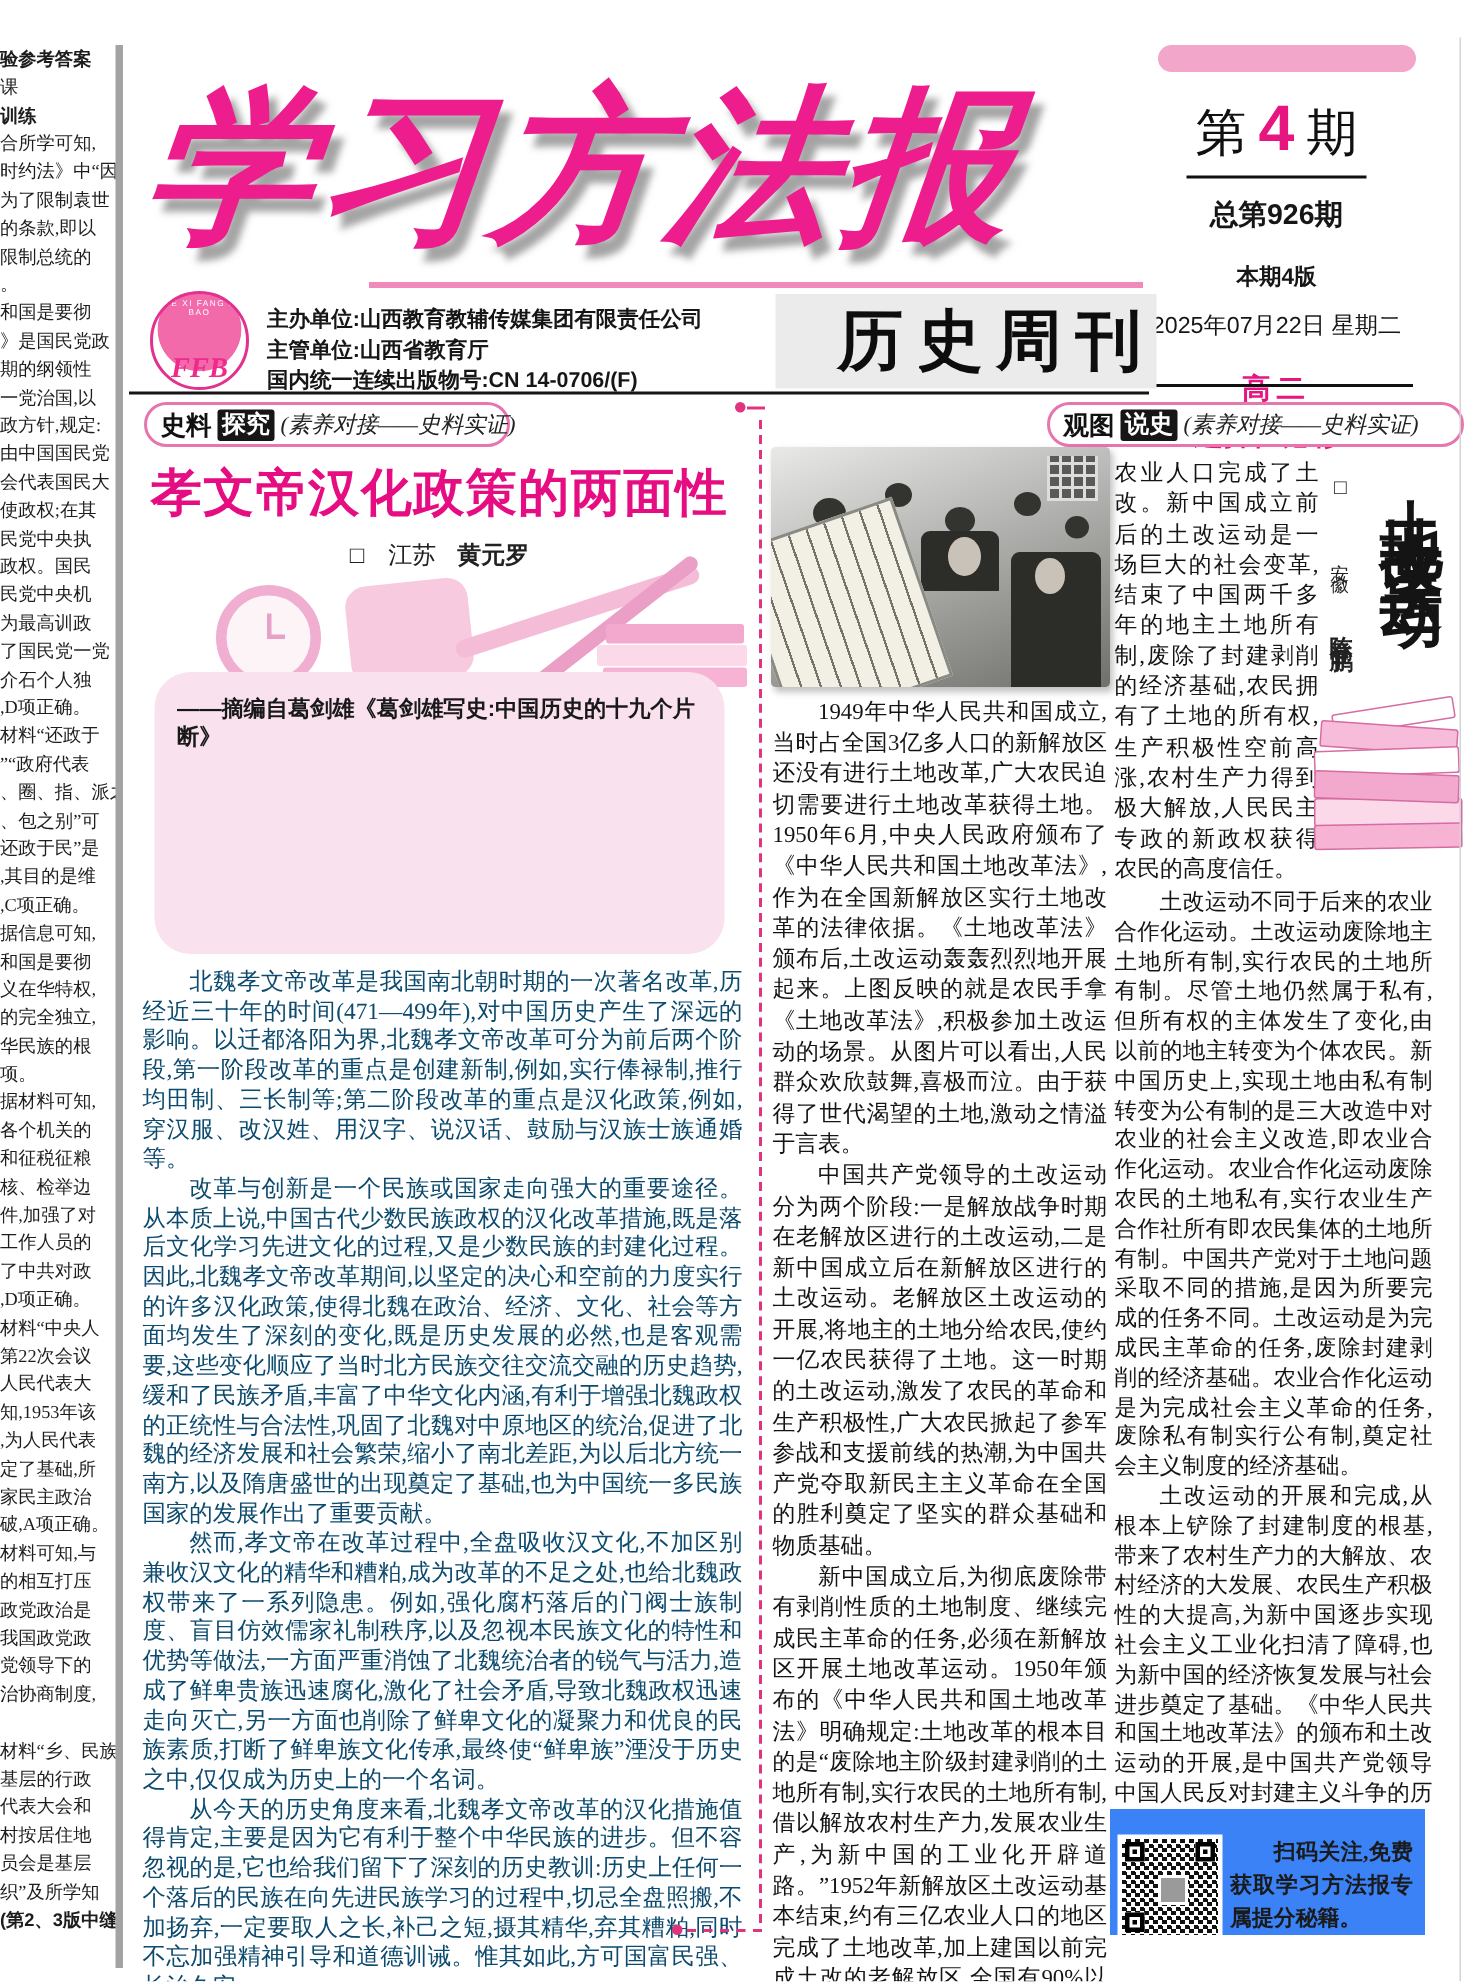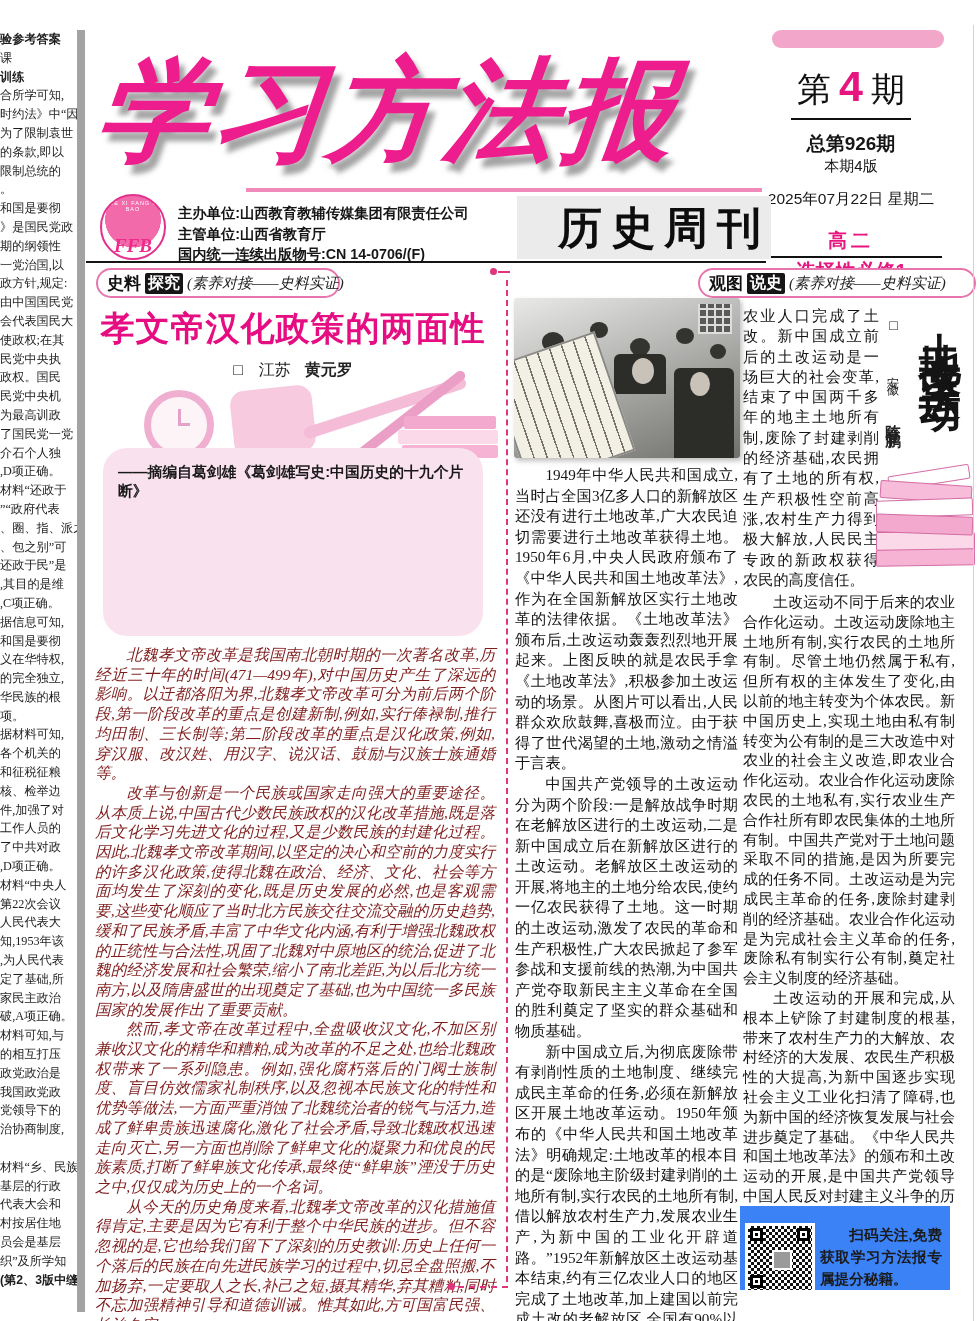--- a/index.html
+++ b/index.html
@@ -2,36 +2,36 @@
 <html><head>
 <meta charset="utf-8">
 <style>
   html,body{margin:0;padding:0;background:#fff;}
   #root{position:relative;width:980px;height:1321px;background:#fff;overflow:hidden;
         font-family:"Liberation Serif","DejaVu Serif",serif;color:#161616;}
   .abs{position:absolute;}
   .sans{font-family:"Liberation Sans","DejaVu Sans",sans-serif;}
 
   
-  .side-strip{left:0;top:30px;width:74px;height:1282px;border-right:8px solid #a3a3a3;
+  .side-strip{left:0;top:30px;width:74px;height:1282px;border-right:5px solid #a3a3a3;
               padding-right:3px;overflow:hidden;}
   .side-strip div{font-size:12.2px;line-height:18.8px;min-height:18.8px;white-space:nowrap;color:#1d1d1d;}
   .side-strip div:nth-child(1),.side-strip div:nth-child(3),.side-strip div:last-child{
       font-weight:bold;font-family:"Liberation Sans","DejaVu Sans",sans-serif;}
 
   
   .mast-title{left:98px;top:36px;width:690px;font-size:112px;font-weight:bold;font-style:italic;
               color:#ee1d8d;white-space:nowrap;letter-spacing:4px;transform:skewX(-6deg);
               text-shadow:7px 9px 5px rgba(90,90,90,.55);}
   .pill{left:772px;top:30px;width:172px;height:18px;background:#f2a6c9;border-radius:10px;}
   .issue-box{left:760px;top:62px;width:182px;text-align:center;}
   .issue-no{font-size:34px;color:#101010;border-bottom:2px solid #101010;padding:0 6px 5px;display:inline-block;}
   .issue-no .num{color:#e6157f;font-size:43px;font-weight:bold;padding:0 8px;}
   .total-issue{font-size:19px;font-weight:bold;margin-top:11px;}
-  .pages-note{font-size:15px;font-weight:normal;margin-top:0;}
+  .pages-note{font-size:15px;font-weight:bold;margin-top:19px;}
   .date-line{font-size:15.5px;margin-top:13px;white-space:nowrap;}
   .grade{font-size:19px;font-weight:bold;color:#e6157f;margin-top:18px;letter-spacing:4px;}
   .module{font-size:20px;font-weight:bold;color:#e6157f;margin-top:4px;}
   .line-under-right{left:762px;top:256px;width:180px;height:2px;background:#111;}
   .pink-line{left:246px;top:188px;width:516px;height:4px;background:#ef8abb;}
   .black-line{left:86px;top:261px;width:680px;height:2px;background:#151515;}
   .logo{left:100px;top:194px;width:62px;height:62px;border-radius:50%;
         background:radial-gradient(circle at 50% 38%,#f26aaa 0 56%,#fff 57% 100%);
         border:2px solid #e2318f;overflow:hidden;text-align:center;}
   .logo-arc{font-size:5.5px;color:#fff;margin-top:4px;letter-spacing:1px;}
@@ -70,21 +70,21 @@
   .i-book1{position:absolute;left:312px;top:34px;width:92px;height:13px;background:#f3a8ce;border-radius:2px;}
   .i-book2{position:absolute;left:306px;top:48px;width:100px;height:14px;background:#fbd9e9;border-radius:2px;}
   .i-book3{position:absolute;left:310px;top:63px;width:96px;height:13px;background:#f6b3d4;border-radius:2px;}
   .quote-box{left:103px;top:448px;width:380px;height:188px;background:#f9e2ee;border-radius:24px;
              padding:12px 15px;box-sizing:border-box;z-index:2;}
   .quote-text{font-size:14.6px;line-height:21.6px;font-style:italic;text-align:justify;
               text-indent:2em;color:#333;margin:0;}
   .quote-src{font-size:14.8px;font-weight:bold;margin:3px 0 0;color:#191919;
              font-family:"Liberation Sans","DejaVu Sans",sans-serif;}
   .body-col{left:95px;top:645px;width:400px;}
-  .body-col p{font-size:15.6px;line-height:19.7px;text-align:justify;text-indent:2em;margin:0;color:#7f1d1d;font-style:italic;}
+  .body-col p{font-size:15.6px;line-height:19.7px;text-align:justify;text-indent:2em;margin:0;color:#0c4a6e;}
 
   
   .div-v{left:506px;top:280px;height:1002px;border-left:2px dashed #e0347f;}
   .div-dot-t{left:490px;top:268px;width:7px;height:7px;border-radius:50%;background:#e0347f;}
   .div-dash-t{left:498px;top:271px;width:12px;border-top:2px dashed #e0347f;}
   .div-dot-b{left:448px;top:1283px;width:7px;height:7px;border-radius:50%;background:#e0347f;}
   .div-dash-b{left:458px;top:1286px;width:50px;border-top:2px dashed #e0347f;}
 
   
   .photo{left:514px;top:298px;width:226px;height:160px;border-radius:3px;overflow:hidden;

